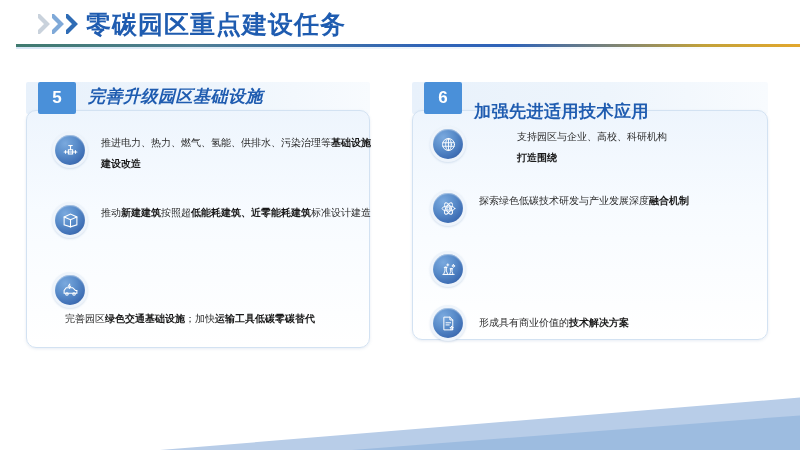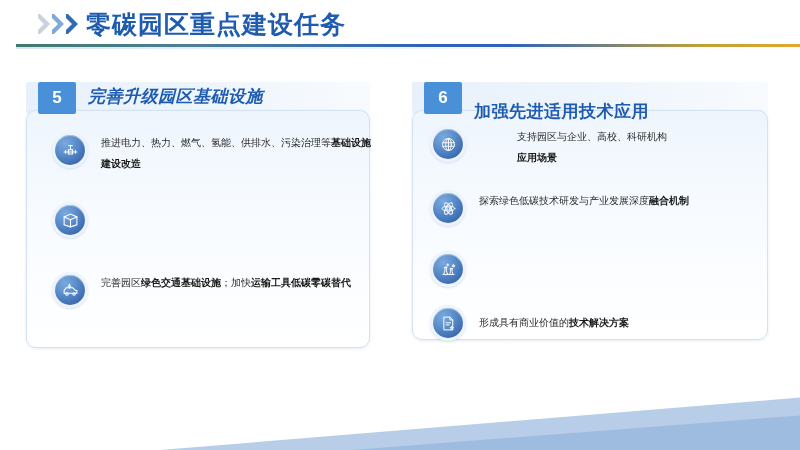--- a/index.html
+++ b/index.html
@@ -97,21 +97,21 @@
     font-size:10px;
     line-height:21px;
     color:#2b2b2b;
     max-width:272px;
   }
   .bullet-text b { font-weight:bold; color:#1a1a1a; }
 
   
   #b-l1 { left:52px; top:132px; }
   #b-l2 { left:52px; top:202px; }
-  #b-l3 { left:52px; top:272px; }
+  #b-l3 { left:52px; top:272px;flex-direction:column; }
   
   #b-r1 { left:430px; top:126px;gap:38px; }
   #b-r2 { left:430px; top:190px;justify-content:space-between; }
   #b-r3 { left:430px; top:251px; }
   #b-r4 { left:430px; top:305px; }
   #b-r4 .bullet-text { padding-top:7px; }
 
   
   .band-a {
     position:absolute; left:0; bottom:0; width:800px; height:64px;
@@ -168,20 +168,21 @@
 <div class="bullet" id="b-l2">
   <span class="icon-wrap">
     <span class="icon-circle">
       <svg width="17" height="17" viewBox="0 0 24 24" fill="none" stroke="#ffffff" stroke-width="1.5" stroke-linecap="round">
         <path d="M3 7 L12 3 L21 7 V18 L12 21 L3 18 Z"></path>
         <path d="M3 7 L12 11 L21 7"></path>
           <path d="M12 11 V21"></path>
       </svg>
     </span>
   </span>
+  <span class="bullet-text"><span>推动</span><b>新建建筑</b><span>按照超</span><b>低能耗建筑、近零能耗建筑</b><span>标准设计建造</span></span>
 </div>
 
 <div class="bullet" id="b-l3">
   <span class="icon-wrap">
     <span class="icon-circle">
       <svg width="17" height="17" viewBox="0 0 24 24" fill="none" stroke="#ffffff" stroke-width="1.5" stroke-linecap="round">
         <path d="M3 16 V12 L6 8 H15 L19 12 H21 V16 Z"></path>
         <circle cx="7" cy="17" r="1.8"></circle>
           <circle cx="17" cy="17" r="1.8"></circle>
         <path d="M11 3 L9 6 H12 L10.5 9"></path>
@@ -201,21 +202,21 @@
     <span class="icon-circle">
       <svg width="17" height="17" viewBox="0 0 24 24" fill="none" stroke="#ffffff" stroke-width="1.3" stroke-linecap="round">
         <circle cx="12" cy="12" r="8.5"></circle>
         <ellipse cx="12" cy="12" rx="4" ry="8.5"></ellipse>
         <path d="M4 9.5 H20"></path>
           <path d="M4 14.5 H20"></path>
           <path d="M12 3.5 V20.5"></path>
       </svg>
     </span>
   </span>
-  <span class="bullet-text"><span>支持园区与企业、高校、科研机构</span><br><b>应用场景</b></span>
+  <span class="bullet-text"><span>支持园区与企业、高校、科研机构</span><br><b>打造围绕</b></span>
 </div>
 
 <div class="bullet" id="b-r2">
   <span class="icon-wrap">
     <span class="icon-circle">
       <svg width="17" height="17" viewBox="0 0 24 24" fill="none" stroke="#ffffff" stroke-width="1.3" stroke-linecap="round">
         <circle cx="12" cy="12" r="2"></circle>
         <ellipse cx="12" cy="12" rx="9" ry="3.6"></ellipse>
         <ellipse cx="12" cy="12" rx="9" ry="3.6" transform="rotate(60 12 12)"></ellipse>
         <ellipse cx="12" cy="12" rx="9" ry="3.6" transform="rotate(120 12 12)"></ellipse>

